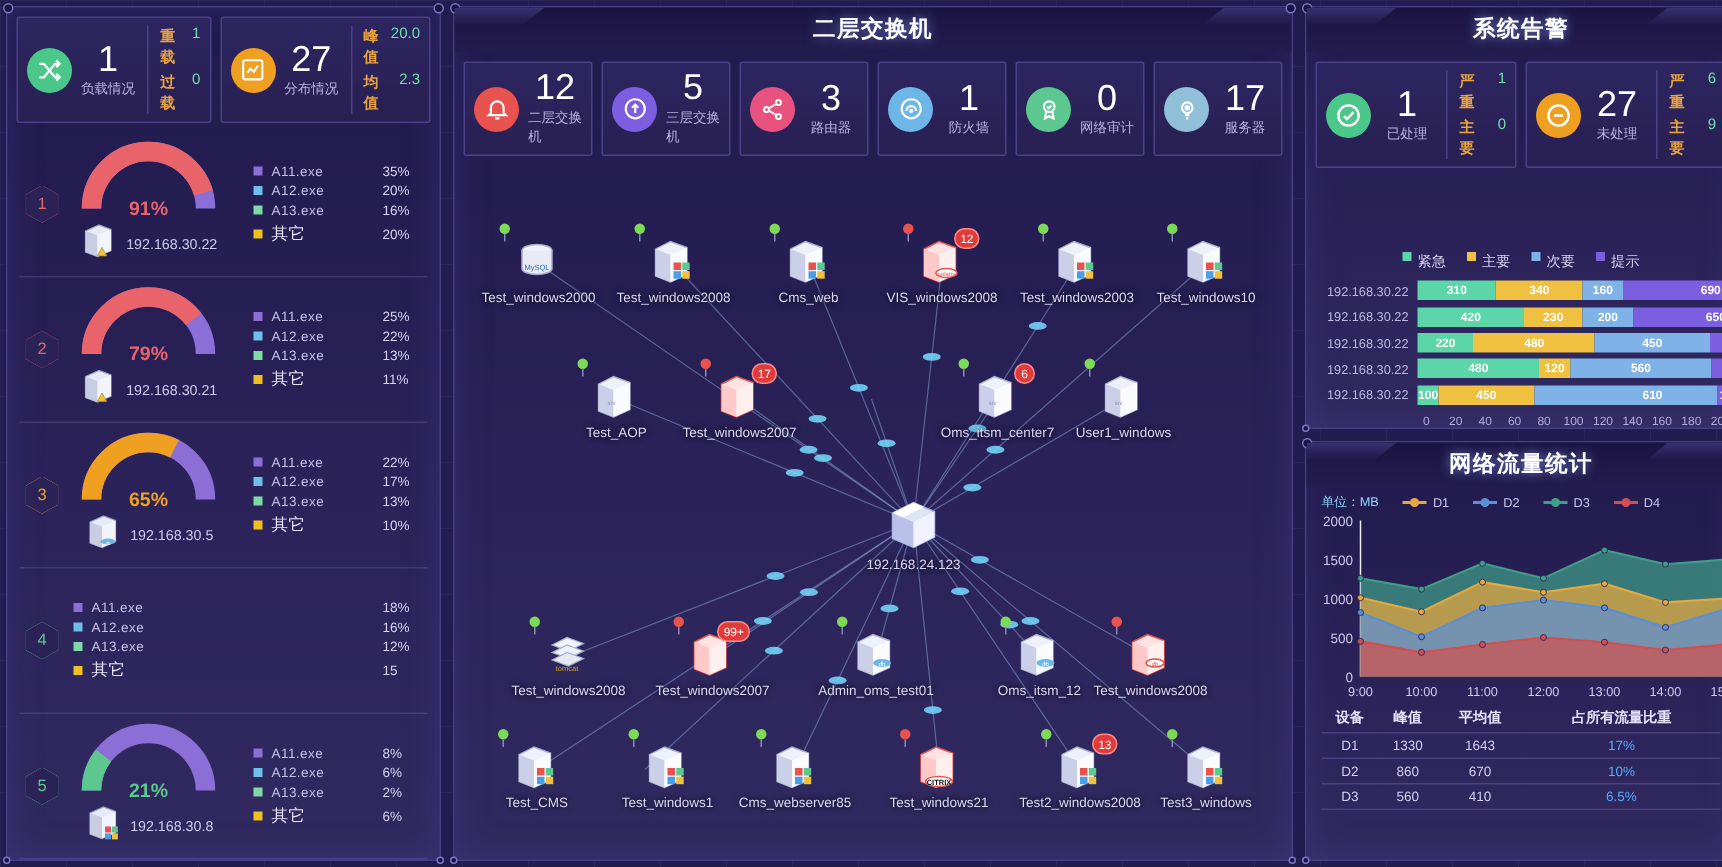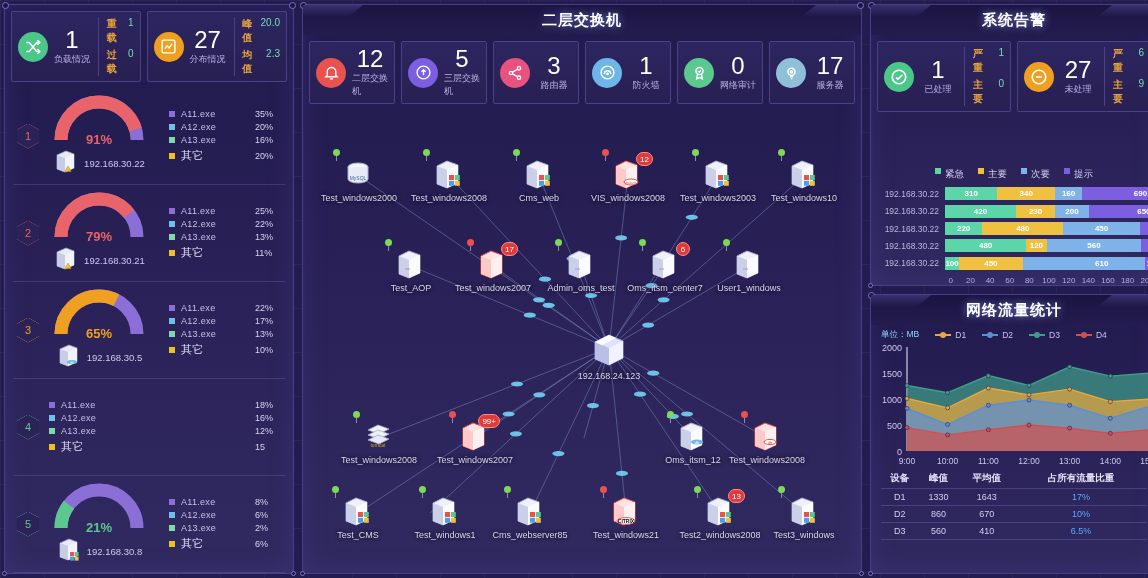--- a/index.html
+++ b/index.html
@@ -695,35 +695,20 @@
               <u></u>
             </span>
       <svg width="34" height="34" viewBox="0 0 34 34">
               <path d="M5 8 L15 3 L26 7 L26 25 L15 30 L5 26 Z" fill="#ffe3e3" stroke="#e8524f" stroke-width="1"></path>
                    <path d="M5 8 L15 12 L15 30 L5 26 Z" fill="#ffc9c9"></path>
                    <path d="M15 12 L26 7 L26 25 L15 30 Z" fill="#fff0f0"></path>
             </svg><span class="badge">17</span>
     </div>
           <div class="lbl">Test_windows2007</div>
         </div>
-        <div class="node" style="left: 278px; top: 138px;">
-          <div class="ico">
-      <span class="pin">
-              <i style="background:#7ed957"></i>
-              <u></u>
-            </span>
-      <svg width="34" height="34" viewBox="0 0 34 34">
-              <path d="M5 8 L15 3 L26 7 L26 25 L15 30 L5 26 Z" fill="#eef0fa" stroke="#a7adcb" stroke-width="0.9"></path>
-                <path d="M5 8 L15 12 L15 30 L5 26 Z" fill="#cbd0e8"></path>
-                <path d="M15 12 L26 7 L26 25 L15 30 Z" fill="#fafbff"></path>
-              <text x="11" y="22" font-size="4" fill="#8890b8">srv</text>
-            </svg>
-    </div>
-          <div class="lbl">Admin_oms_test</div>
-        </div>
         <div class="node" style="left: 362px; top: 138px;">
           <div class="ico">
       <span class="pin">
               <i style="background:#7ed957"></i>
               <u></u>
             </span>
       <svg width="34" height="34" viewBox="0 0 34 34">
               <path d="M5 8 L15 3 L26 7 L26 25 L15 30 L5 26 Z" fill="#eef0fa" stroke="#a7adcb" stroke-width="0.9"></path>
                 <path d="M5 8 L15 12 L15 30 L5 26 Z" fill="#cbd0e8"></path>
                 <path d="M15 12 L26 7 L26 25 L15 30 Z" fill="#fafbff"></path>
@@ -770,20 +755,36 @@
               <i style="background:#e8524f"></i>
               <u></u>
             </span>
       <svg width="34" height="34" viewBox="0 0 34 34">
               <path d="M5 8 L15 3 L26 7 L26 25 L15 30 L5 26 Z" fill="#ffe3e3" stroke="#e8524f" stroke-width="1"></path>
                    <path d="M5 8 L15 12 L15 30 L5 26 Z" fill="#ffc9c9"></path>
                    <path d="M15 12 L26 7 L26 25 L15 30 Z" fill="#fff0f0"></path>
             </svg><span class="badge">99+</span>
     </div>
           <div class="lbl">Test_windows2007</div>
+        </div>
+        <div class="node" style="left: 281px; top: 310px;">
+          <div class="ico">
+      <span class="pin">
+              <i style="background:#7ed957"></i>
+              <u></u>
+            </span>
+      <svg width="34" height="34" viewBox="0 0 34 34">
+              <path d="M5 8 L15 3 L26 7 L26 25 L15 30 L5 26 Z" fill="#eef0fa" stroke="#a7adcb" stroke-width="0.9"></path>
+                <path d="M5 8 L15 12 L15 30 L5 26 Z" fill="#cbd0e8"></path>
+                <path d="M15 12 L26 7 L26 25 L15 30 Z" fill="#fafbff"></path>
+              <ellipse cx="21" cy="22" rx="6" ry="2.6" fill="#6fb6e8"></ellipse>
+              <text x="21" y="24" font-size="4" fill="#fff" text-anchor="middle">db</text>
+            </svg>
+    </div>
+          <div class="lbl">Admin_oms_test01</div>
         </div>
         <div class="node" style="left: 390px; top: 310px;">
           <div class="ico">
       <span class="pin">
               <i style="background:#7ed957"></i>
               <u></u>
             </span>
       <svg width="34" height="34" viewBox="0 0 34 34">
               <path d="M5 8 L15 3 L26 7 L26 25 L15 30 L5 26 Z" fill="#eef0fa" stroke="#a7adcb" stroke-width="0.9"></path>
                 <path d="M5 8 L15 12 L15 30 L5 26 Z" fill="#cbd0e8"></path>

